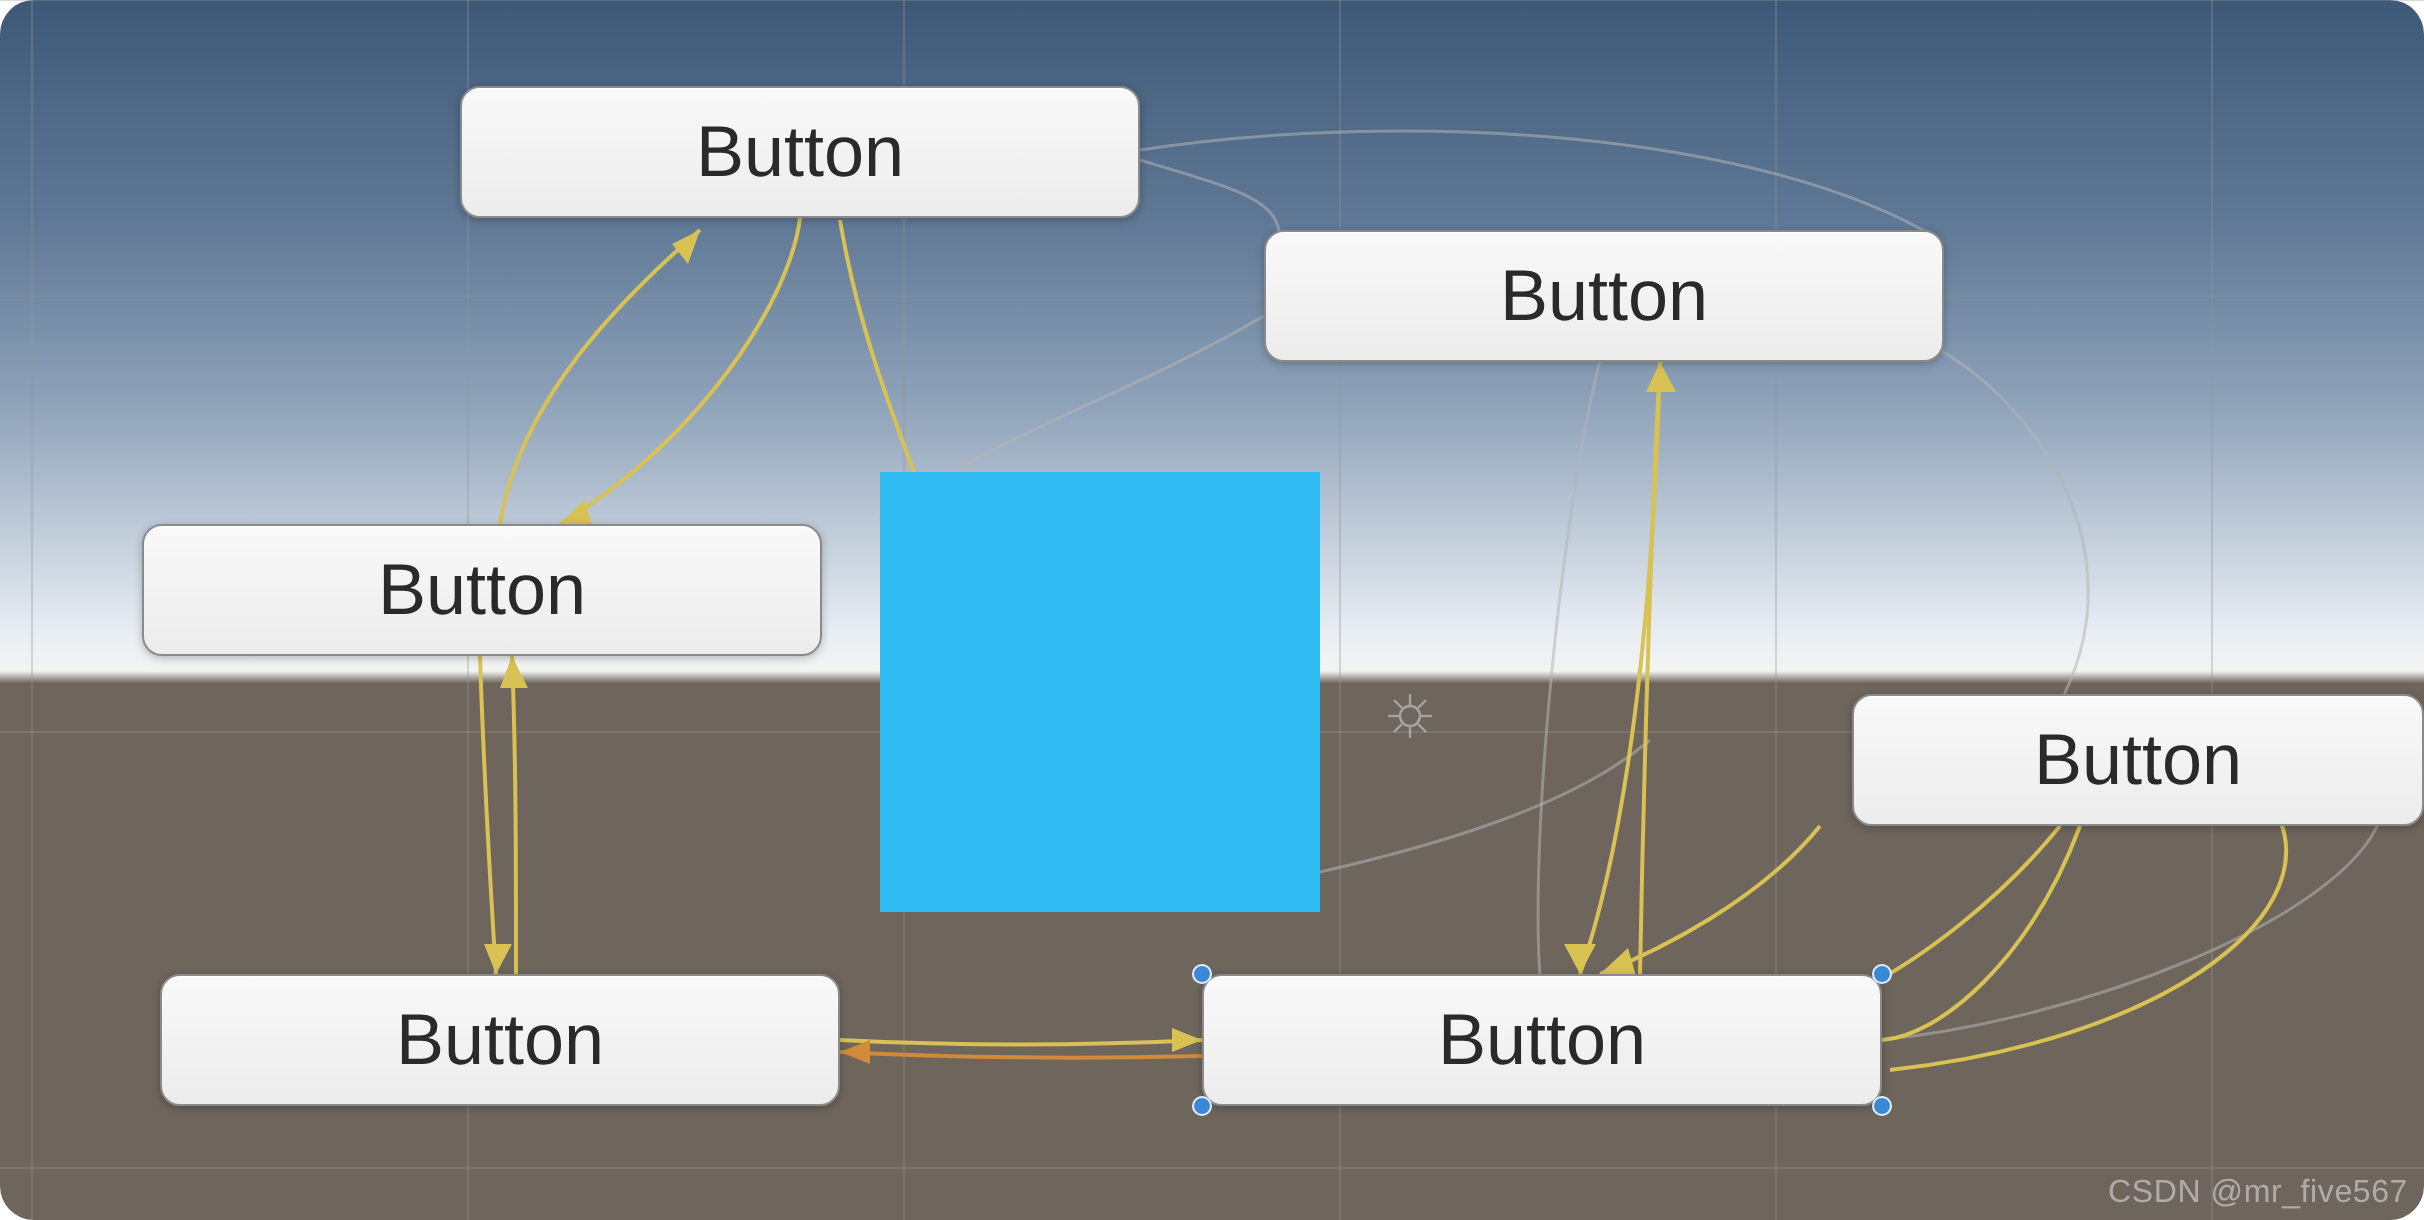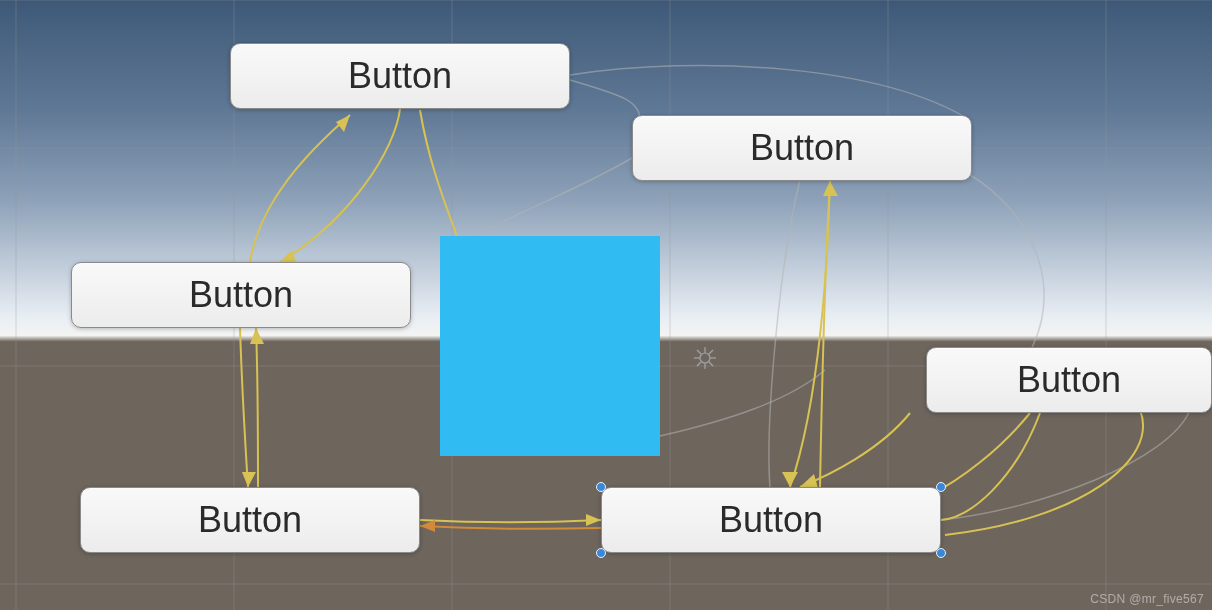--- a/index.html
+++ b/index.html
@@ -10,20 +10,21 @@
     height: 610px;
     background: linear-gradient(to bottom,
       #3e5978 0%,
       #5f7895 18%,
       #8ea2b9 33%,
       #c7d2de 45%,
       #e9eef4 52%,
       #f3f4f2 55%,
       #6e655d 56%,
       #6e655d 100%);
+    border-radius: 17px;
   }
   .grid-overlay {
     position: absolute; inset: 0;
     pointer-events: none;
   }
   .grid-overlay line { stroke: rgba(150,150,150,0.35); stroke-width: 1; }
   .connections { position: absolute; inset: 0; pointer-events: none; }
   .connections path.yellow { stroke: #d7c253; stroke-width: 2; fill: none; }
   .connections path.orange { stroke: #d08a3a; stroke-width: 2; fill: none; }
   .connections path.grey   { stroke: rgba(180,180,180,0.55); stroke-width: 1.5; fill: none; }
@@ -66,21 +67,21 @@
     transform: translate(-50%, -50%);
     pointer-events: none;
     opacity: 0.55;
   }
   .pivot-gizmo svg line { stroke: #d0d6df; stroke-width: 1.2; }
   .pivot-gizmo svg circle { fill: none; stroke: #d0d6df; stroke-width: 1.2; }
 
   .watermark {
     position: absolute;
     right: 8px; bottom: 4px;
-    font-size: 12px;
+    font-size: 16px;
     color: rgba(230,230,230,0.55);
     letter-spacing: 0.3px;
     font-family: "Segoe UI", Arial, sans-serif;
   }
 </style>
 </head>
 <body>
 
 <div class="scene">
 

